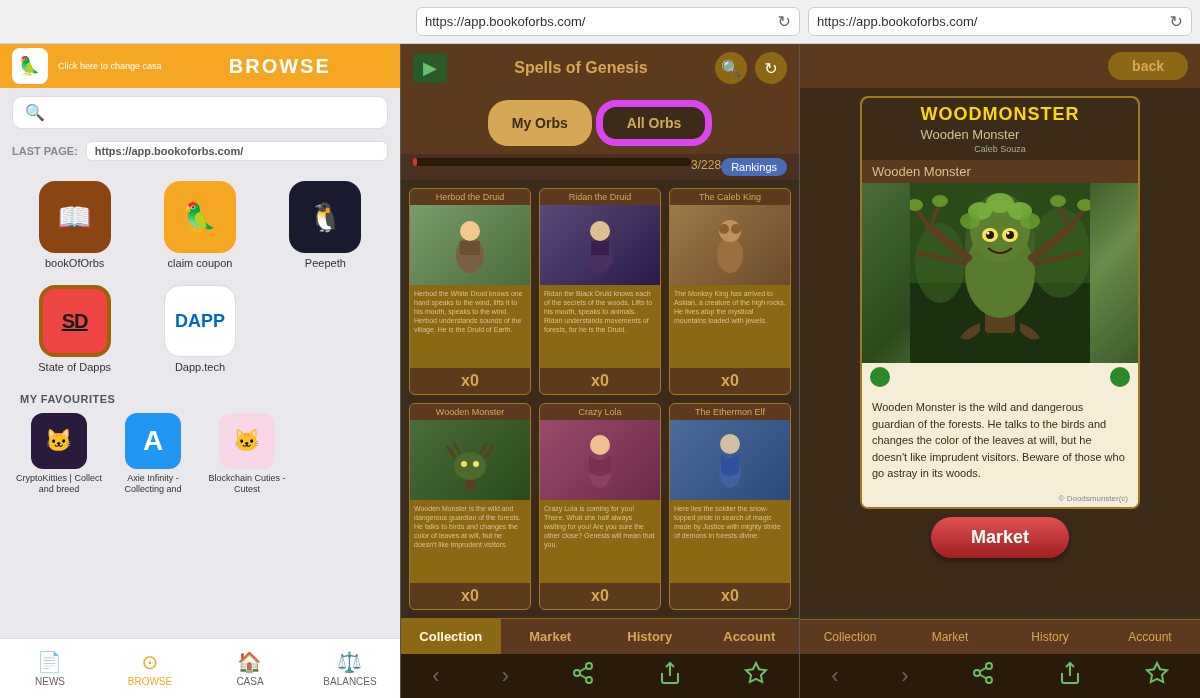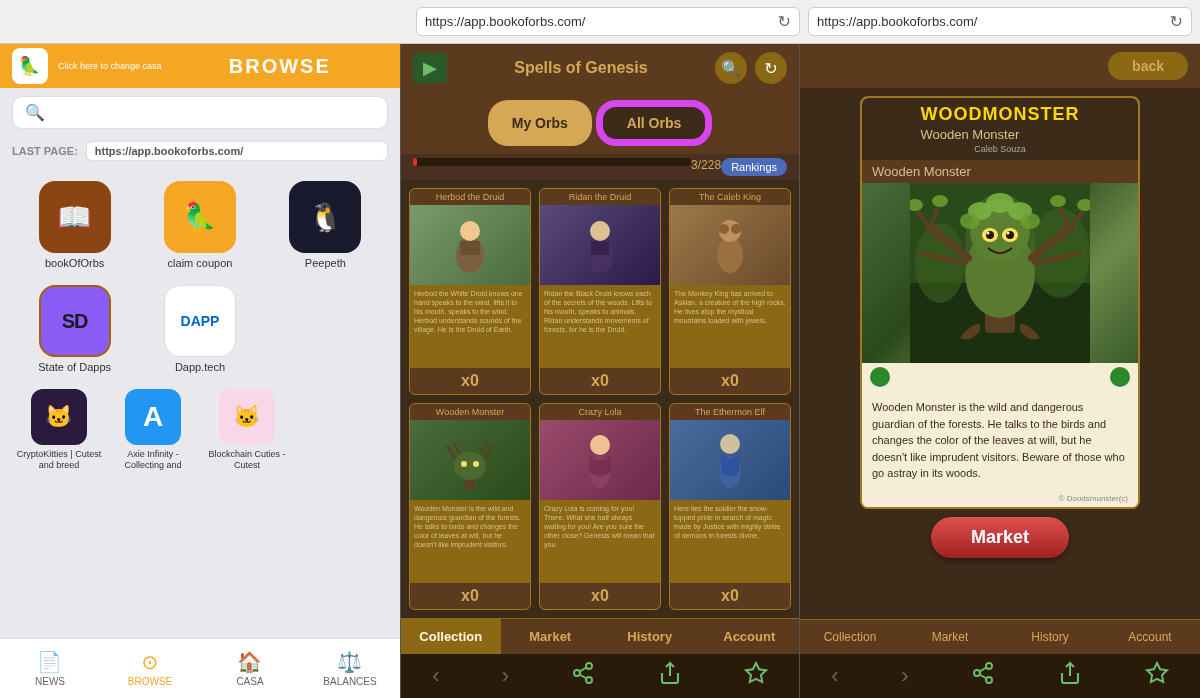--- a/index.html
+++ b/index.html
@@ -146,21 +146,21 @@
       border-radius: 16px;
       display: flex;
       align-items: center;
       justify-content: center;
       font-size: 28px;
       overflow: hidden;
     }
     .app-icon.book { background: #8B4513; }
     .app-icon.coupon { background: #f5a623; }
     .app-icon.peepeth { background: #1a1a2e; }
-    .app-icon.sd { background: #8b5cf6; border: 2px solid #a16207; }
+    .app-icon.sd { background: #ef4444; border: 4px solid #a16207; text-decoration: underline; }
     .app-icon.dapp { background: white; border: 1px solid #ddd; }
     .app-label { font-size: 11px; color: #333; text-align: center; }
 
     .section-label {
       font-size: 11px;
       color: #555;
       font-weight: bold;
       padding: 4px 20px 8px;
       letter-spacing: 0.5px;
     }
@@ -551,21 +551,21 @@
     }
 
     
     .sd-logo {
       font-size: 20px;
       font-weight: 900;
       color: #1a1a1a;
       letter-spacing: -1px;
     }
     .dapp-logo {
-      font-size: 14px;
+      font-size: 18px;
       font-weight: 900;
       color: #0066cc;
     }
   </style>
 </head>
 <body>
 
 <div class="browser-bar">
   <div class="browser-bar-left"></div>
   <div class="browser-url-box">
@@ -618,25 +618,26 @@
         <span class="app-label">State of Dapps</span>
       </div>
       <div class="app-item">
         <div class="app-icon dapp">
           <span class="dapp-logo">DAPP</span>
         </div>
         <span class="app-label">Dapp.tech</span>
       </div>
     </div>
 
+    <div class="section-label">MY FAVOURITES</div>
 
     <div class="favourites-grid">
       <div class="fav-item">
         <div class="fav-icon kitties">🐱</div>
-        <span class="fav-label">CryptoKitties | Cutest and breed</span>
+        <span class="fav-label">CryptoKitties | Collect and breed</span>
       </div>
       <div class="fav-item">
         <div class="fav-icon axie" style="font-size:28px;font-weight:900;color:white;border-radius:12px;">A</div>
         <span class="fav-label">Axie Infinity - Collecting and</span>
       </div>
       <div class="fav-item">
         <div class="fav-icon cuties">🐱</div>
         <span class="fav-label">Blockchain Cuties - Cutest</span>
       </div>
     </div>

